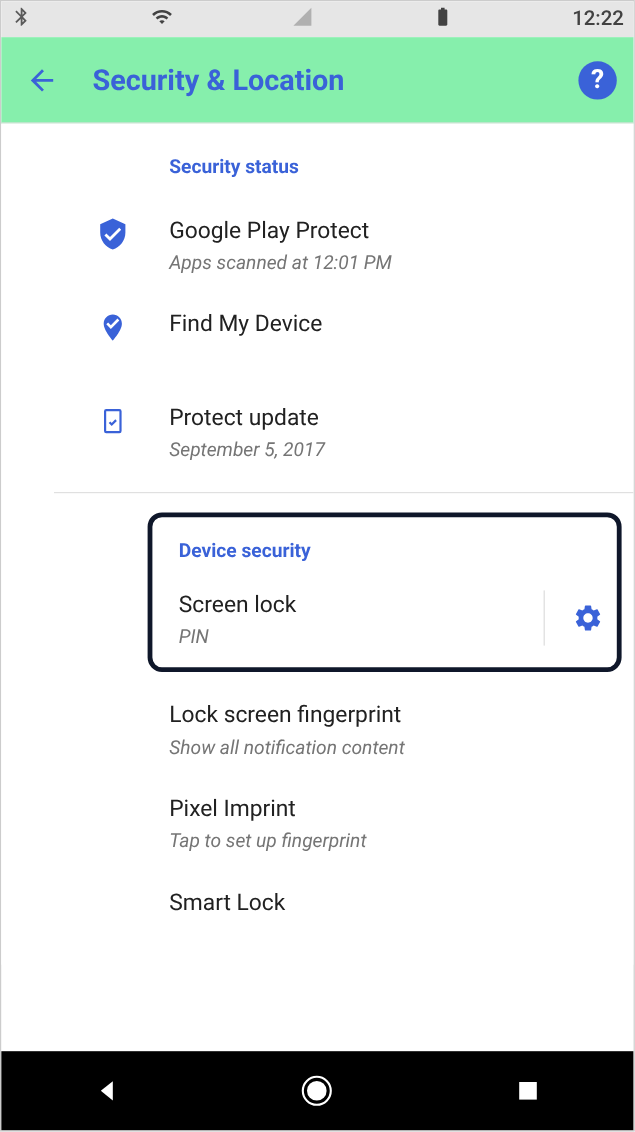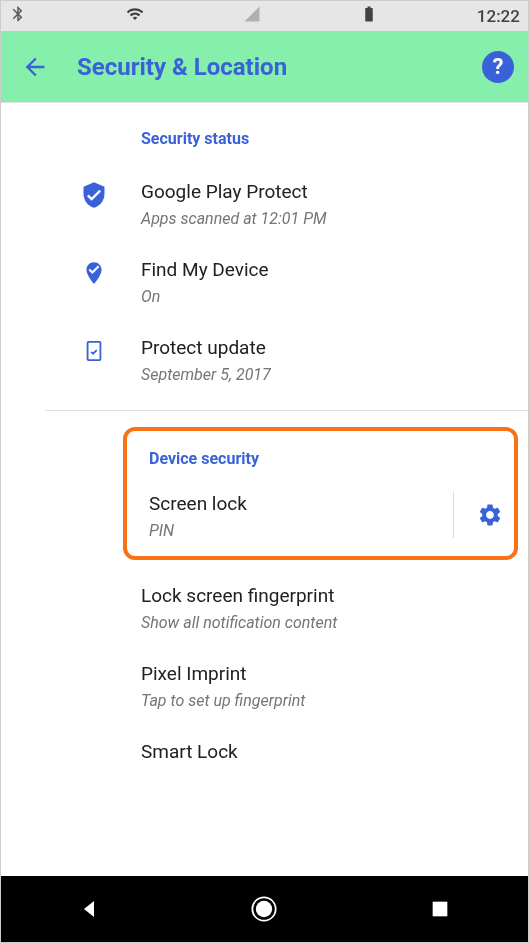--- a/index.html
+++ b/index.html
@@ -102,21 +102,21 @@
       color: #757575;
       margin-top: 4px;
       font-style: italic;
     }
     .divider {
       height: 1px;
       background: #e0e0e0;
       margin-top: 10px;
     }
     .highlight-box {
-      border: 4px solid #f97316;
+      border: 4px solid #0f172a;
       border-radius: 12px;
       margin: 16px 10px 10px 78px;
       padding: 0;
     }
     .highlight-box .section-header {
       padding: 18px 0 10px 22px;
     }
     .highlight-box .list-item {
       padding: 14px 6px 14px 22px;
       gap: 35px;
@@ -222,21 +222,20 @@
   </div>
 
   <div class="list-item">
     <div class="list-icon">
       <svg viewBox="0 0 24 24" width="26" height="30" fill="#3a62d8">
           <path d="M12 2C8.13 2 5 5.13 5 9c0 5.25 7 13 7 13s7-7.75 7-13c0-3.87-3.13-7-7-7zm-1.5 11L7 9.5l1.41-1.41L10.5 10.17l5.09-5.09L17 6.5l-6.5 6.5z"></path>
         </svg>
     </div>
     <div class="list-text">
       <div class="list-title">Find My Device</div>
-      <div class="list-subtitle">On</div>
     </div>
   </div>
 
   <div class="list-item">
     <div class="list-icon">
       <svg viewBox="0 0 24 24" width="22" height="30" fill="none" stroke="#3a62d8" stroke-width="2">
           <rect x="5" y="2" width="14" height="20" rx="1"></rect>
           <path d="M9 13l2 2 4-4" stroke="#3a62d8" fill="none"></path>
         </svg>
     </div>

